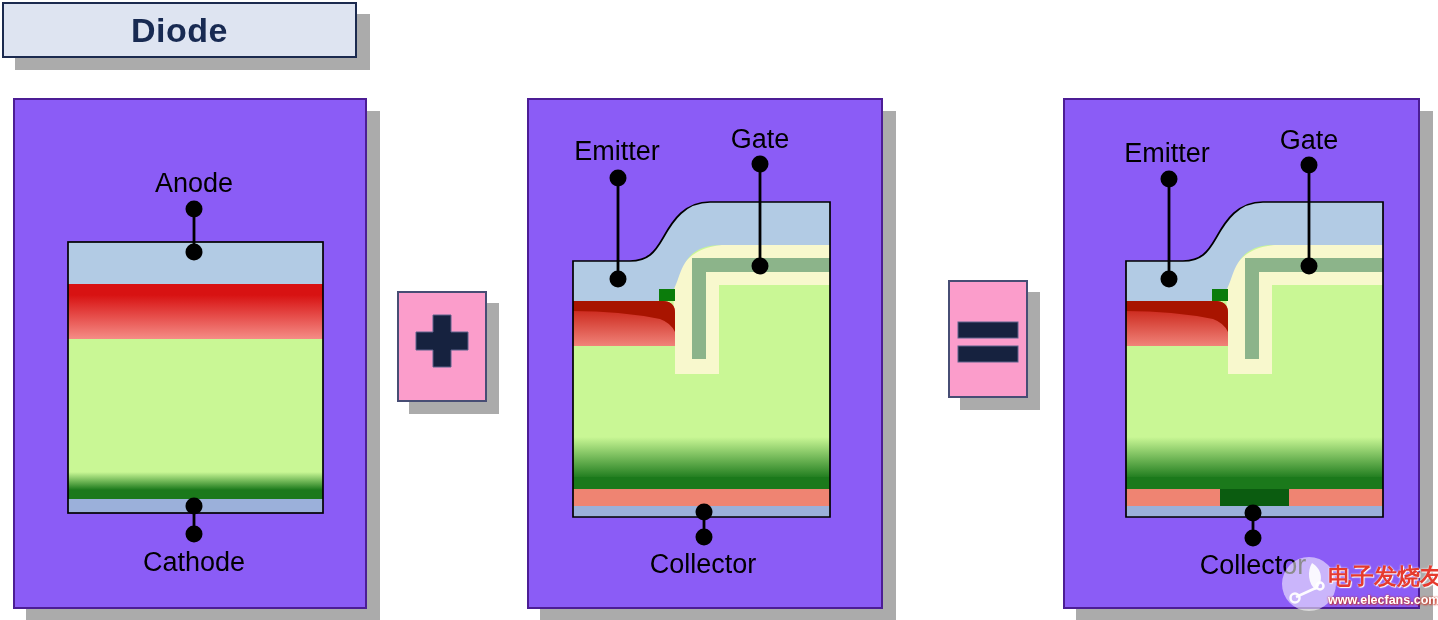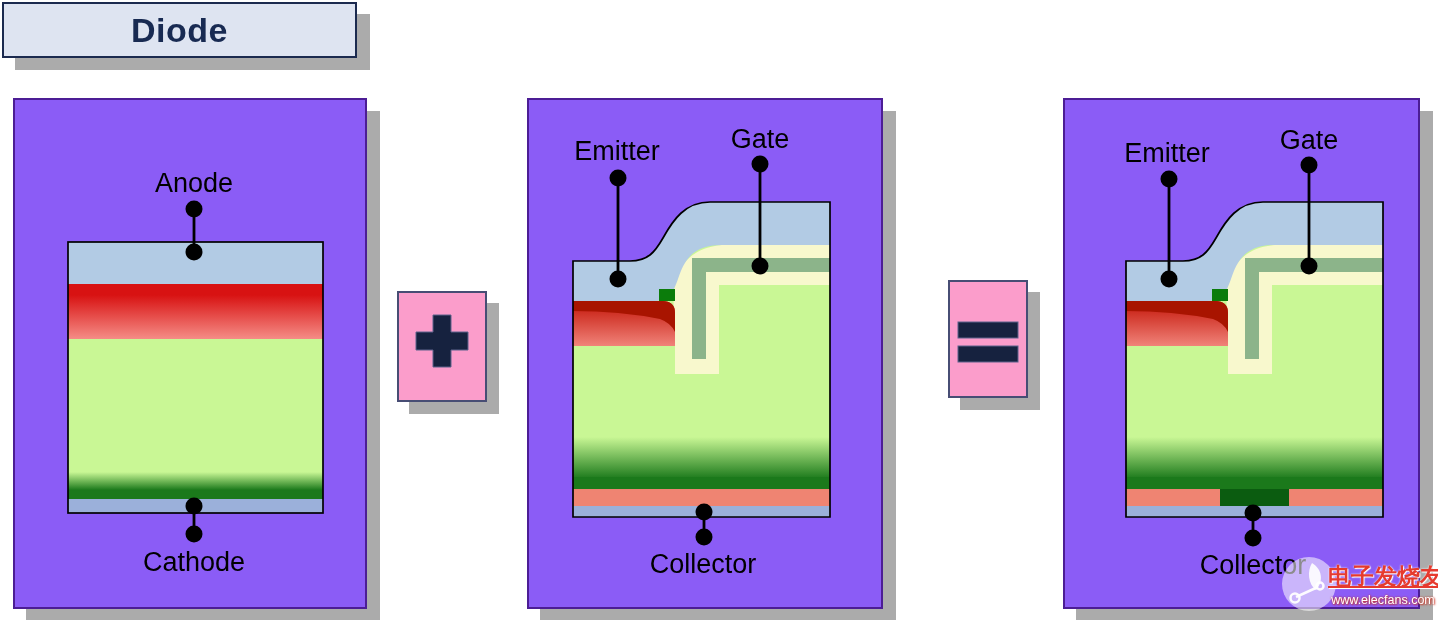--- a/index.html
+++ b/index.html
@@ -33,25 +33,24 @@
   .watermark{position:absolute;left:1280px;top:553px;width:158px;height:64px;z-index:5;pointer-events:none;}
   .wm-circle{
     position:absolute;left:2px;top:4px;width:54px;height:54px;border-radius:50%;
     background:rgba(255,255,255,0.55);
   }
   .wm-brand{
     position:absolute;left:48px;top:12px;width:110px;
     font-size:23px;font-weight:bold;color:#e63a2e;line-height:1;
     text-shadow:0 0 2px #ffffff,1px 1px 1px #ffffff;white-space:nowrap;
     font-family:"Liberation Sans",sans-serif;
-    text-decoration:underline;
   }
   .wm-site{
     position:absolute;left:48px;top:40px;width:110px;
-    font-size:12.5px;font-weight:normal;color:#ffffff;
+    font-size:12.5px;font-weight:bold;color:#ffffff;
     text-shadow:1px 1px 2px #cc3322,0 0 2px #cc3322;white-space:nowrap;
     font-family:"Liberation Sans",sans-serif;
   }
 </style>
 </head>
 <body>
 
 <div class="stage">
 
   <div class="titlebox" style="left:2px;width:351px;">

